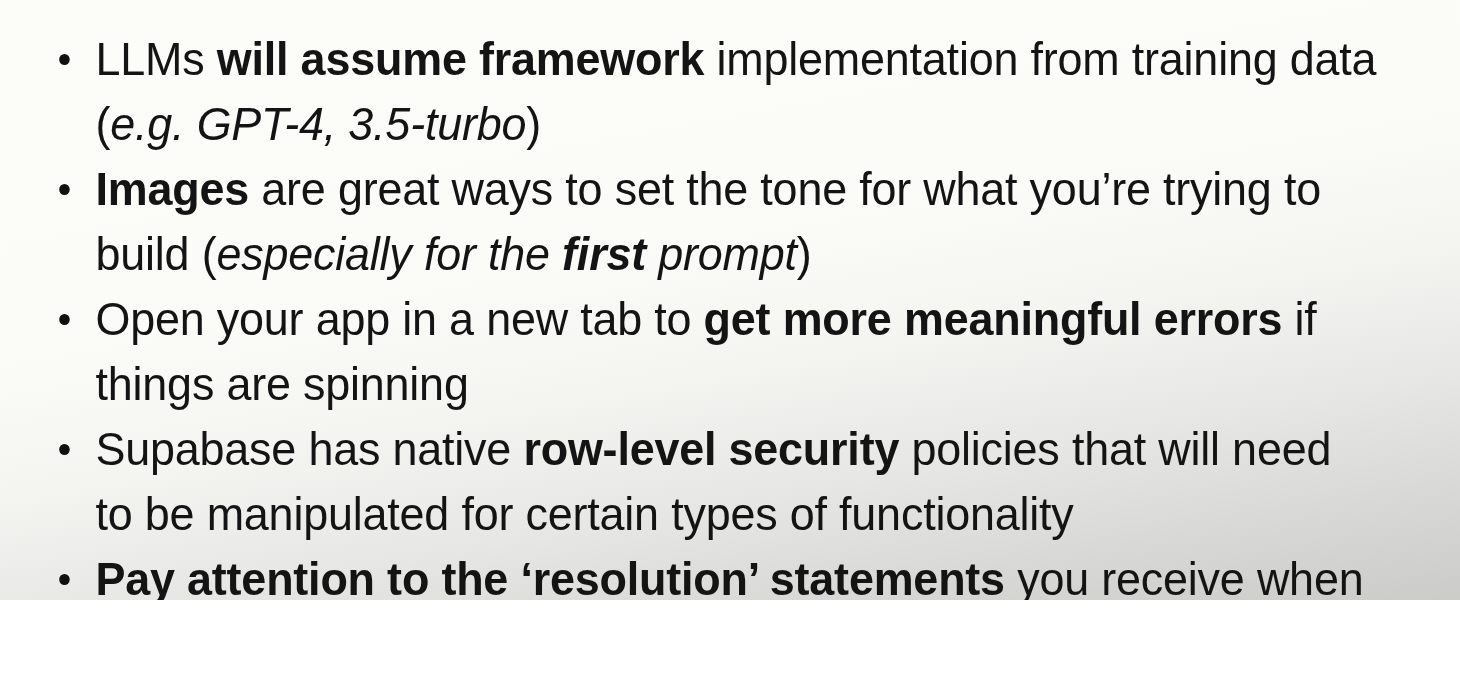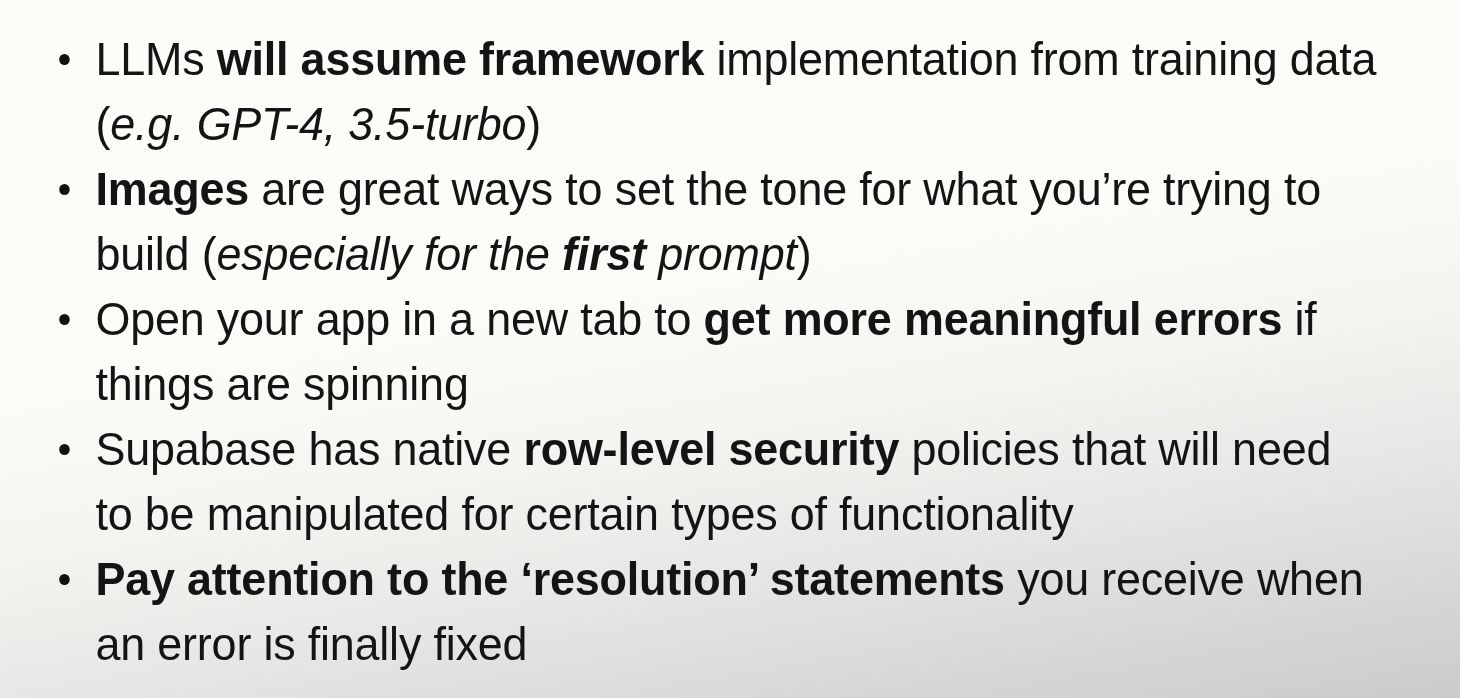--- a/index.html
+++ b/index.html
@@ -9,21 +9,21 @@
   body {
     width: 1460px;
     height: 698px;
     overflow: hidden;
     font-family: "Liberation Sans", "DejaVu Sans", sans-serif;
   }
 
   .slide {
     position: relative;
     width: 1460px;
-    height: 698px;
+    height: 600px;
     box-sizing: border-box;
     background:
       linear-gradient(170deg,
         #fcfdf8 0%,
         #fbfcf7 42%,
         #f4f4f1 58%,
         #e6e6e4 74%,
         #d8d8d6 87%,
         #cbcbc9 100%);
     overflow: hidden;

